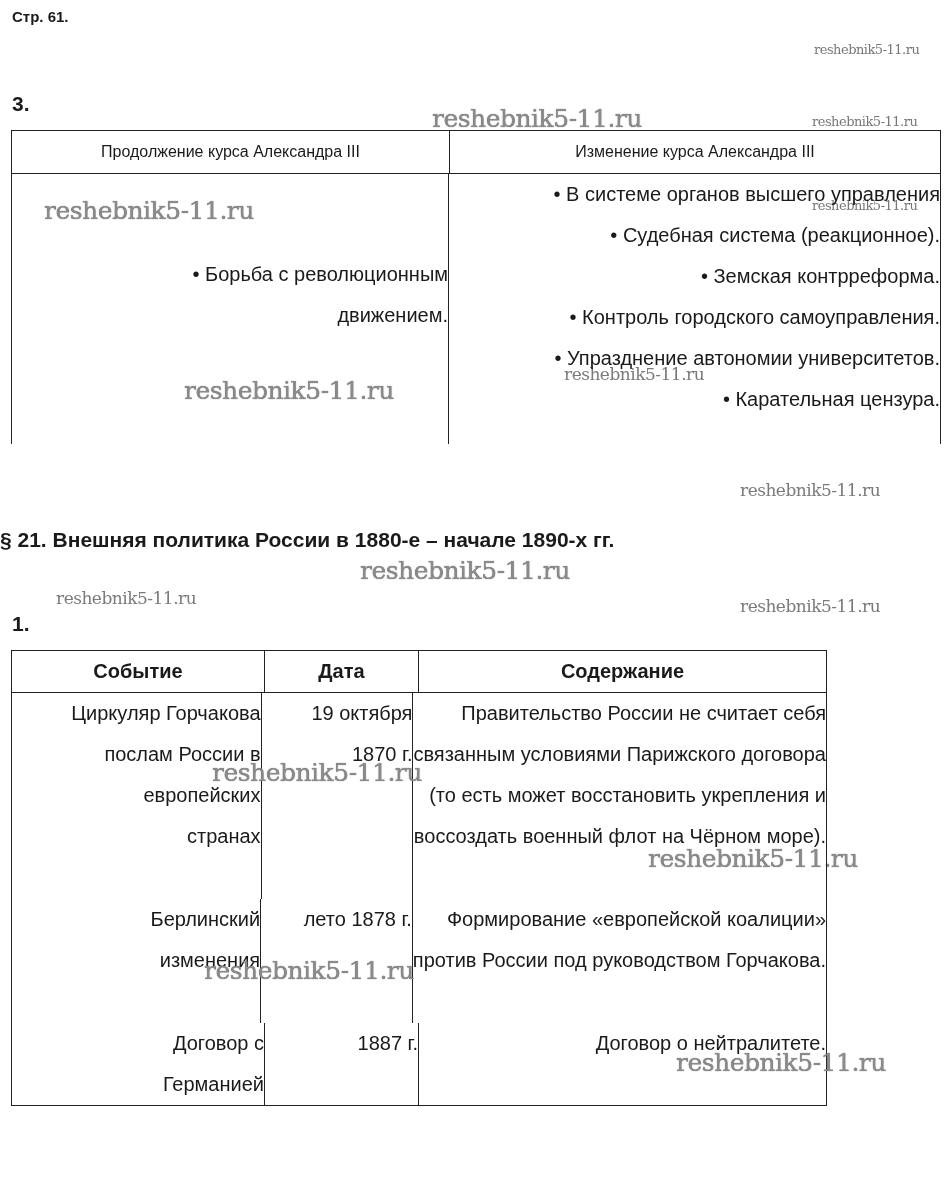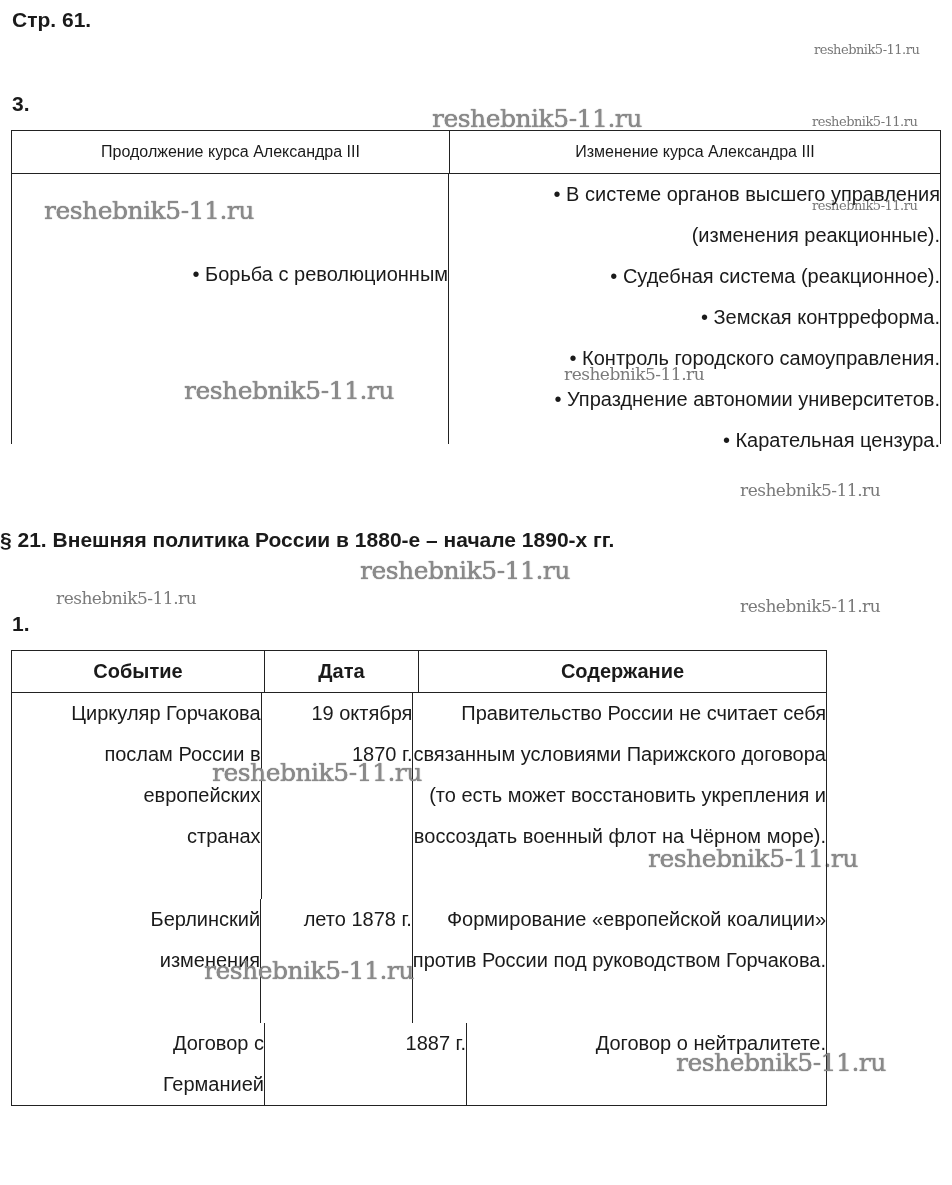--- a/index.html
+++ b/index.html
@@ -1,19 +1,19 @@
 <!DOCTYPE html>
 <html><head>
 <meta charset="utf-8">
 <style>
   html, body { margin: 0; padding: 0; background: #ffffff; }
   body { width: 952px; height: 1185px; position: relative; overflow: hidden;
          font-family: "Liberation Sans", sans-serif; color: #1a1a1a; }
   .abs { position: absolute; }
-  .page-num { left: 12px; top: 8px; font-size: 21px; font-weight: bold; }
+  .page-num { left: 12px; top: 8px; font-size: 15px; font-weight: bold; }
   .task-num { font-size: 21px; font-weight: bold; }
   .wm { position: absolute; font-family: "DejaVu Serif", serif; font-weight: normal;
         color: #8a8a8a; white-space: nowrap; letter-spacing: -0.5px;
         text-shadow: 0 0 1px #555; }
   .wm.big { font-size: 25px; }
   .wm.small { font-size: 13px; color: #777; text-shadow: none; }
   .wm.mid { font-size: 17px; color: #7a7a7a; text-shadow: none; }
 
   
   .t1 { left: 11px; top: 130px; width: 930px; }
@@ -33,21 +33,21 @@
   .t2 .row { display: flex; }
   .t2 .head { border: 1.5px solid #222; height: 41px; }
   .t2 .head div { font-weight: bold; font-size: 20px; display: flex; align-items: center; justify-content: center; }
   .t2 .col-a { width: 253px; border-right: 1.5px solid #222; box-sizing: border-box; }
   .t2 .col-b { width: 154px; border-right: 1.5px solid #222; box-sizing: border-box; }
   .t2 .col-c { flex: 1; }
   .t2 .body { border-left: 1.5px solid #222; border-right: 1.5px solid #222; border-bottom: 1.5px solid #222; }
   .t2 .cell { display: flex; flex-direction: column; }
   .t2 .block { height: 206px; }
   .t2 .block.b2 { height: 124px; }
-  .t2 .block.b3 { height: 82px; gap: 48px; }
+  .t2 .block.b3 { height: 82px; }
   .t2 .cell .line { white-space: nowrap; }
 </style>
 </head>
 <body>
 
 <div class="abs page-num">Стр. 61.</div>
 
 <div class="wm small" style="left:814px;top:42px;">reshebnik5-11.ru</div>
 <div class="wm big" style="left:432px;top:104px;">reshebnik5-11.ru</div>
 <div class="wm small" style="left:812px;top:114px;">reshebnik5-11.ru</div>
@@ -67,24 +67,24 @@
 <div class="abs task-num" style="left:12px;top:92px;">3.</div>
 
 <div class="abs t1">
   <div class="head">
     <div class="c1">Продолжение курса Александра III</div>
     <div class="c2">Изменение курса Александра III</div>
   </div>
   <div class="body">
     <div class="c1">
       <div class="line">• Борьба с революционным</div>
+      <div class="line">движением.</div>
     </div>
     <div class="c2">
       <div class="line">• В системе органов высшего управления</div>
-      <div class="line">(изменения реакционные).</div>
       <div class="line">• Судебная система (реакционное).</div>
       <div class="line">• Земская контрреформа.</div>
       <div class="line">• Контроль городского самоуправления.</div>
       <div class="line">• Упразднение автономии университетов.</div>
       <div class="line">• Карательная цензура.</div>
     </div>
   </div>
 </div>
 
 <div class="abs section-title">§ 21. Внешняя политика России в 1880-е – начале 1890-х гг.</div>

